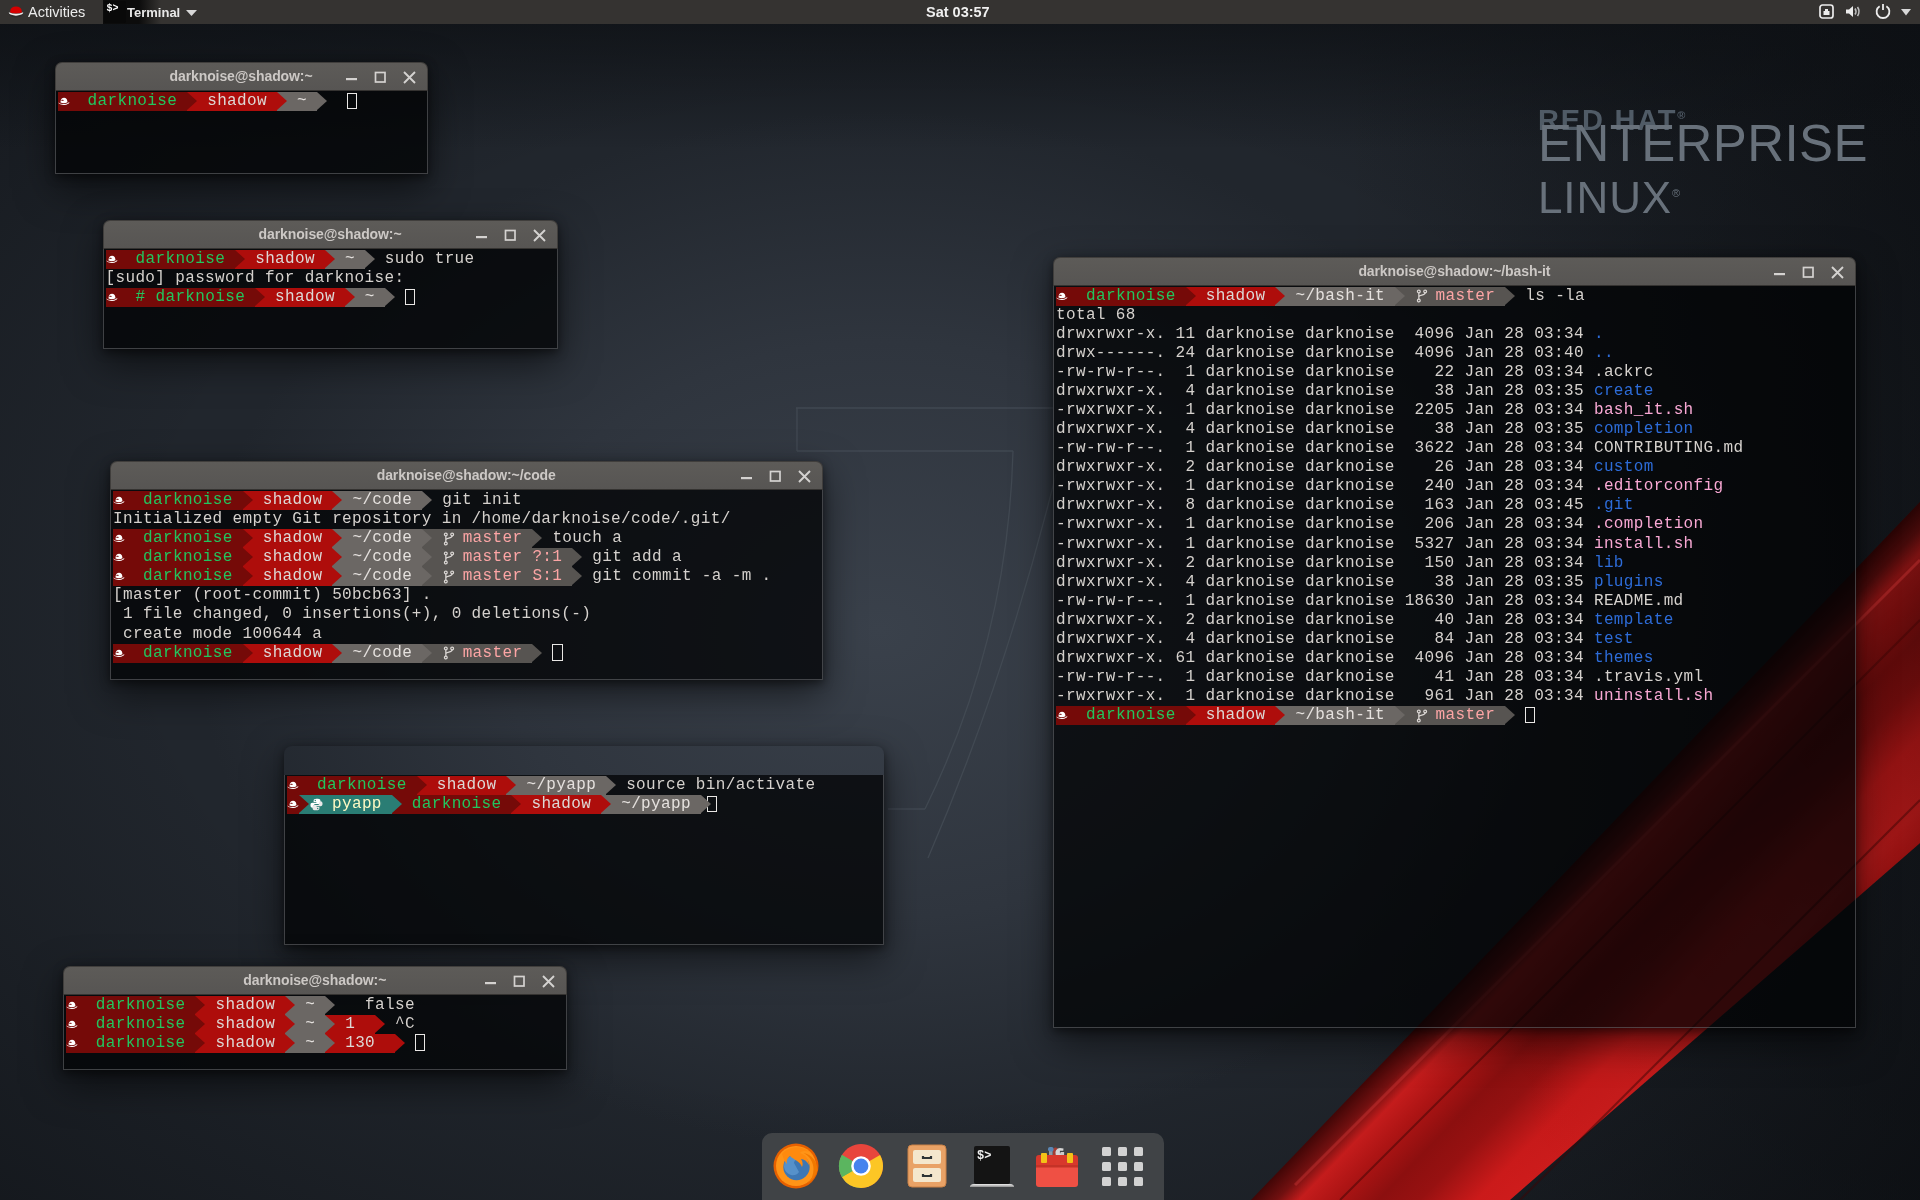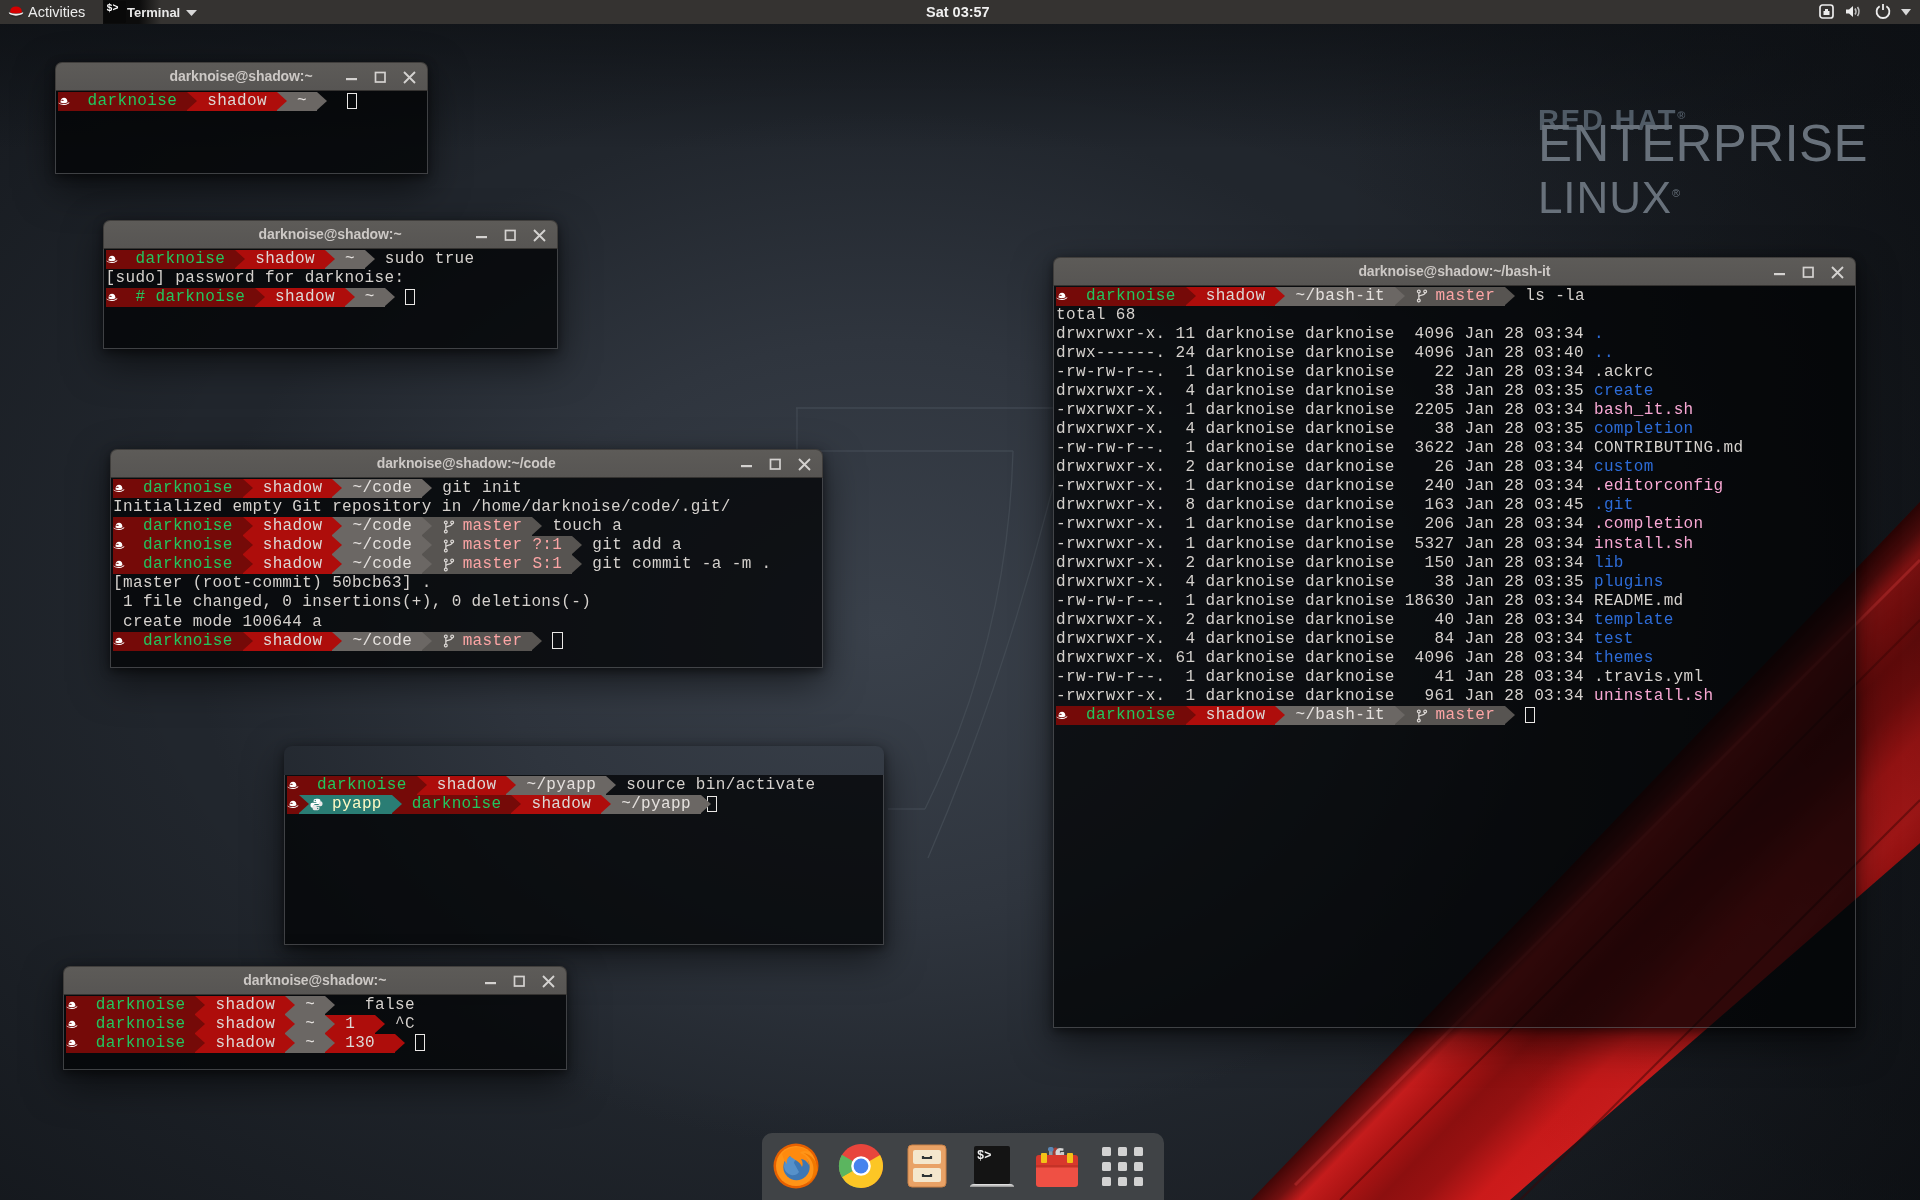--- a/index.html
+++ b/index.html
@@ -236,21 +236,21 @@
       <pre class="tc"><span class="sg dr"><span class="fed"><svg width="13" height="10">
               <use href="#fed"></use>
             </svg></span> darknoise </span><span class="sep" style="color:#750a08;background:#ae0d0b"></span><span class="sg rr"> shadow </span><span class="sep" style="color:#ae0d0b;background:#6b6764"></span><span class="sg g1"> ~ </span><span class="sep" style="color:#6b6764"></span> sudo true
 [sudo] password for darknoise:
 <span class="sg dr"><span class="fed"><svg width="13" height="10">
               <use href="#fed"></use>
             </svg></span> # darknoise </span><span class="sep" style="color:#750a08;background:#ae0d0b"></span><span class="sg rr"> shadow </span><span class="sep" style="color:#ae0d0b;background:#6b6764"></span><span class="sg g1"> ~ </span><span class="sep" style="color:#6b6764"></span> <span class="cur"></span></pre>
     </div>
 </div>
 
-<div class="win" style="left:110px;top:449px;width:712.5px;height:219px">
+<div class="win" style="left:110px;top:461px;width:712.5px;height:219px">
  <div class="tb">
       <span class="t">darknoise@shadow:~/code</span>
   <span class="wb" style="right:61.5px"><svg width="28" height="29">
           <rect x="9" y="15" width="11" height="2.2" fill="#d4d2d0"></rect>
         </svg></span>
   <span class="wb" style="right:33px"><svg width="28" height="29">
           <rect x="9.5" y="9.5" width="9.5" height="9.5" fill="none" stroke="#d4d2d0" stroke-width="1.7"></rect>
         </svg></span>
   <span class="wb" style="right:4px"><svg width="28" height="29">
           <path d="M9 9 L20 20 M20 9 L9 20" stroke="#d4d2d0" stroke-width="1.9"></path>

